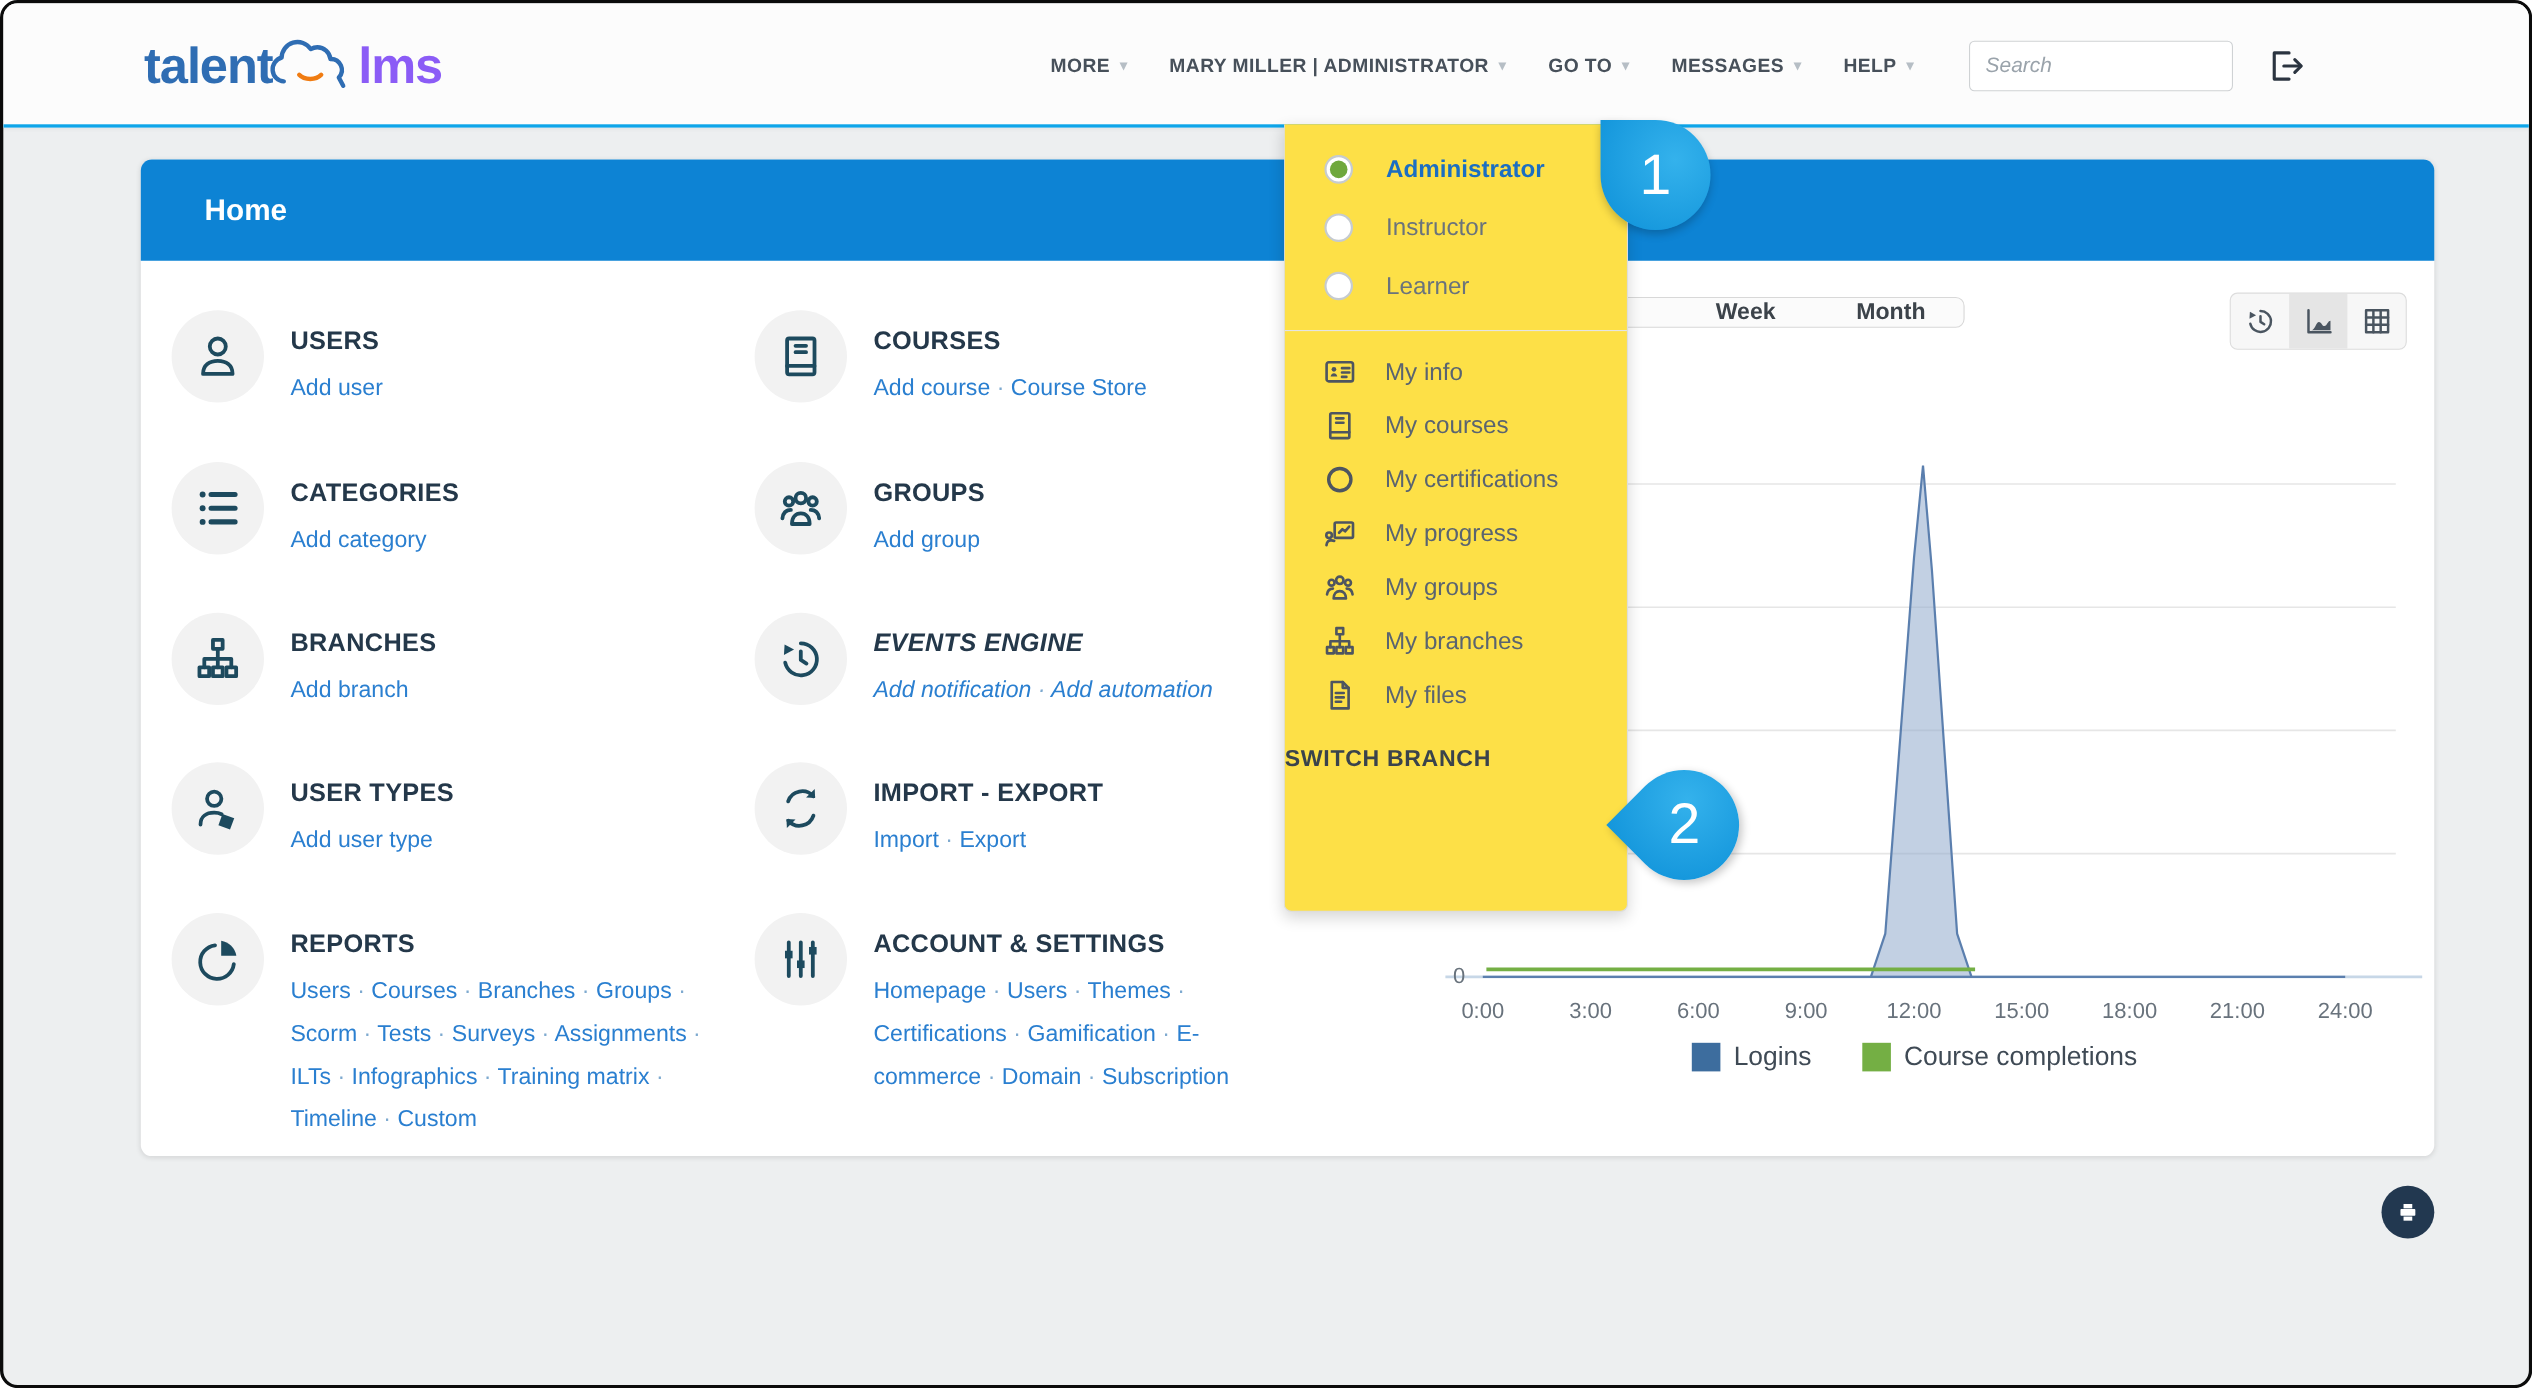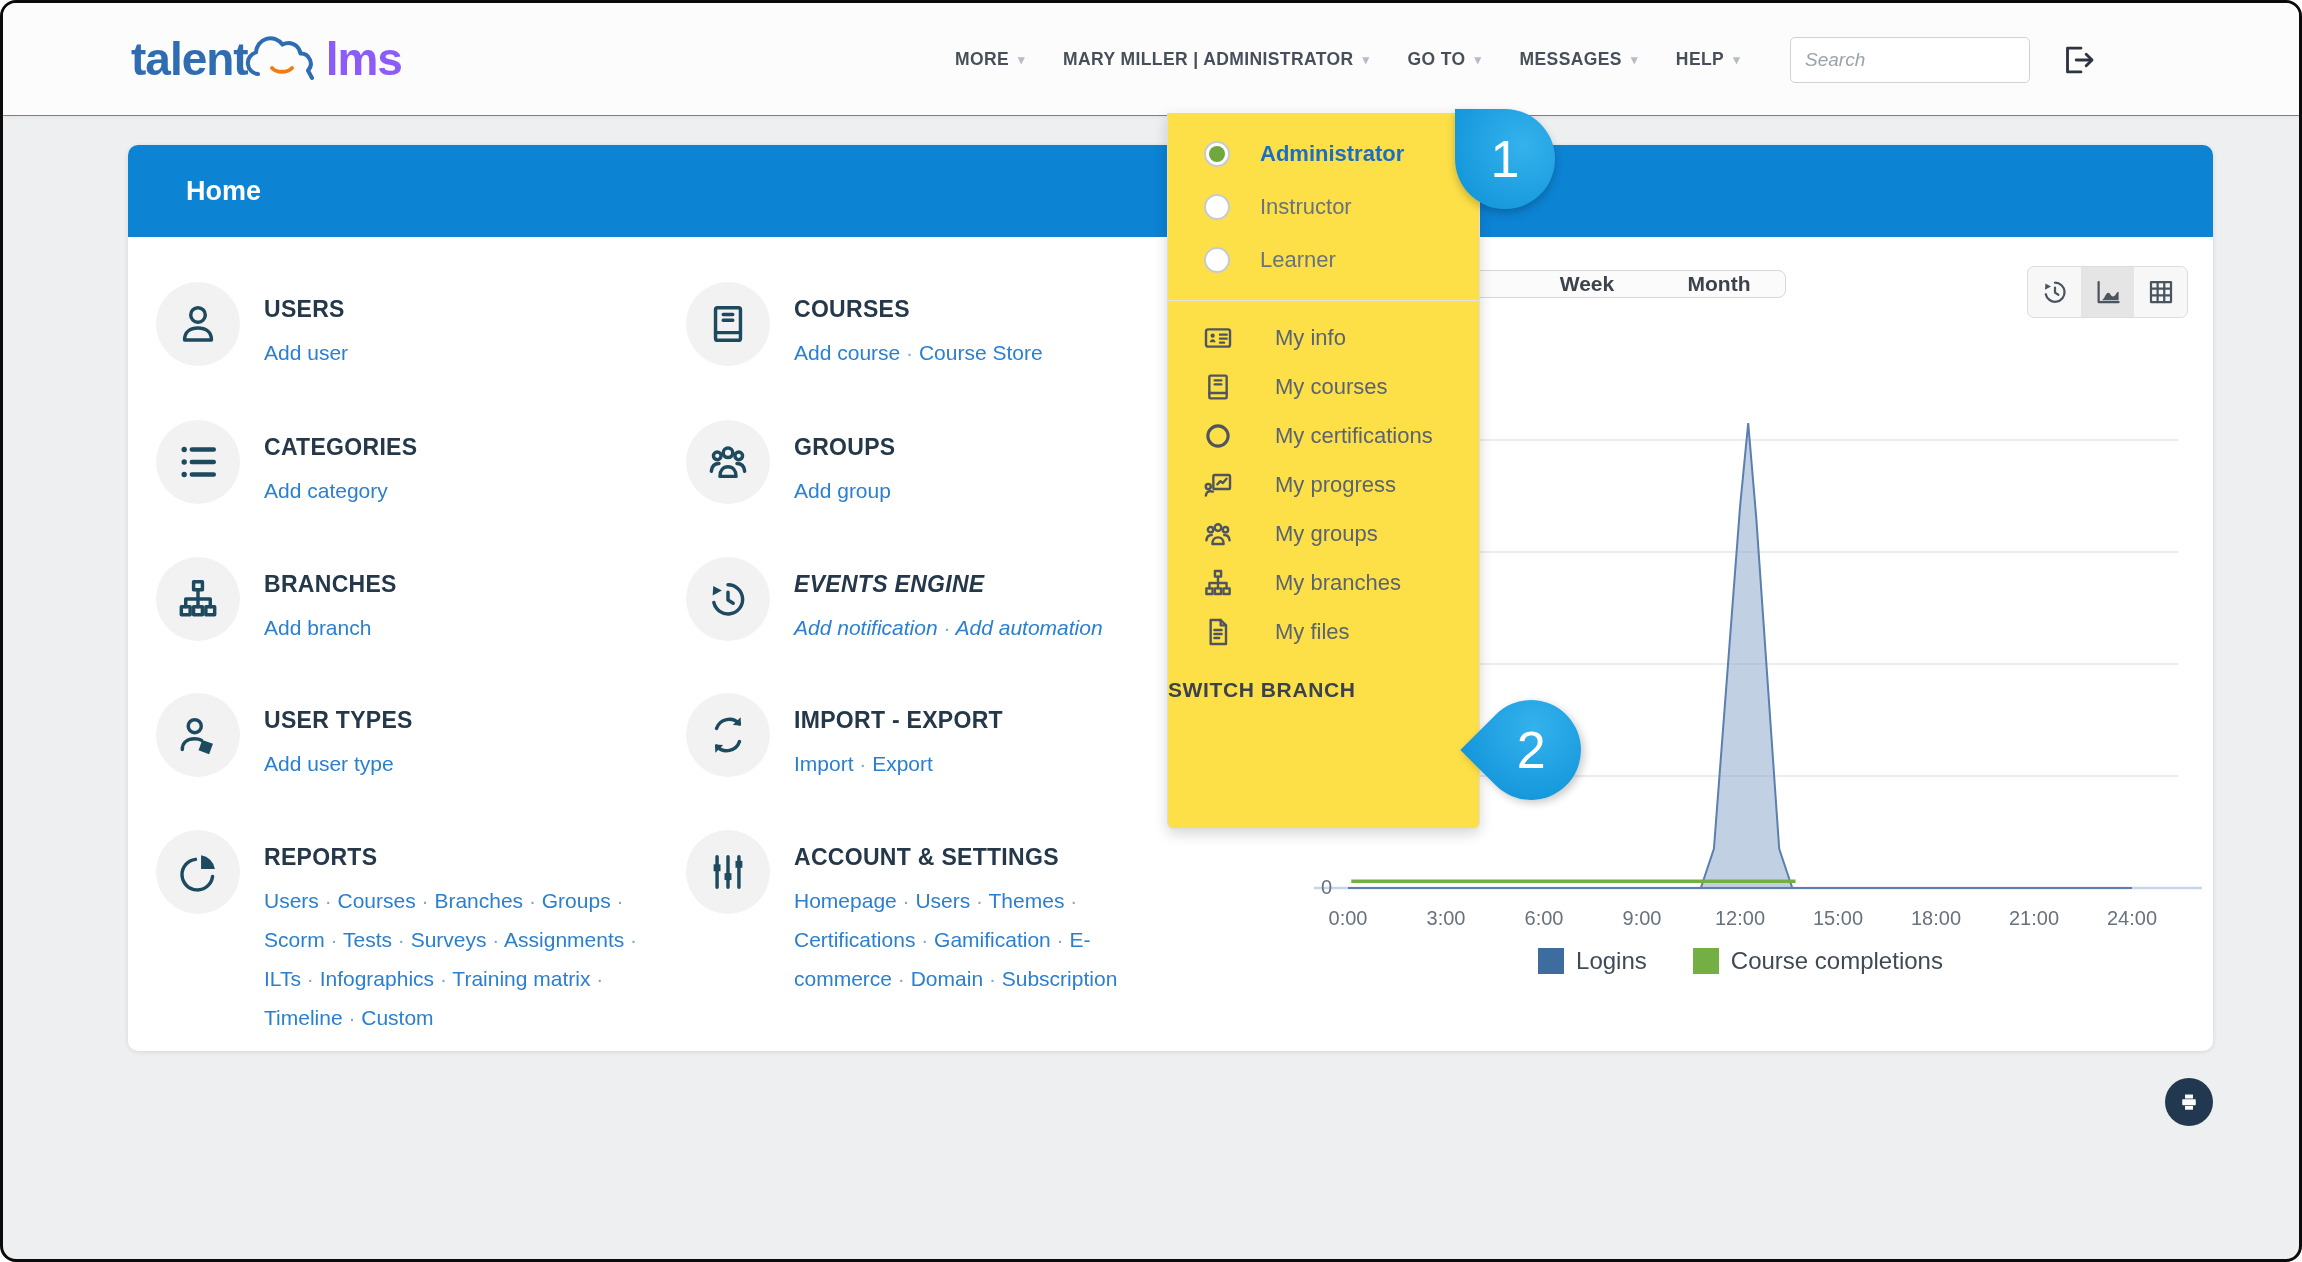--- a/index.html
+++ b/index.html
@@ -1,21 +1,21 @@
 <!DOCTYPE html>
 <html><head>
 <meta charset="utf-8">
 <style>
   * { box-sizing: border-box; margin: 0; padding: 0; }
   html,body { width:2302px; height:1262px; font-family:"Liberation Sans",sans-serif; background:#fff; }
   .frame { position:absolute; inset:0; border:3px solid #0b0b0b; border-radius:16px; background:#edeff0; overflow:hidden; }
 
   
   .navbar { position:absolute; left:0; top:0; width:100%; height:113px; background:#fcfcfc;
-            border-bottom:1px solid #0ea5e9; box-shadow:0 1px 4px rgba(0,0,0,.06); z-index:20; }
+            border-bottom:3px solid #0ea5e9; box-shadow:0 1px 4px rgba(0,0,0,.06); z-index:20; }
   .logo { position:absolute; left:128px; top:24px; height:64px; display:flex; align-items:center; cursor:pointer; }
   .logo-talent { font-size:46px; font-weight:bold; color:#2f6db3; letter-spacing:-1px; }
   .logo-lms    { font-size:46px; font-weight:bold; color:#8b5cf6; letter-spacing:-1px; }
   .logo-cloud  { width:88px; height:60px; margin:0 -4px 6px -6px; }
   .nav-menu { position:absolute; left:952px; top:0; right:88px; height:113px; display:flex; align-items:center; }
   .nav-item { display:flex; align-items:center; font-size:17.5px; font-weight:bold; letter-spacing:.4px;
               color:#47505a; margin-right:38px; cursor:pointer; white-space:nowrap; }
   .caret { font-size:13px; color:#b6bec5; margin-left:9px; }
   .search { width:240px; height:46px; border:1.5px solid #cfd2d4; border-radius:5px; background:#fff;
             font-family:"Liberation Sans",sans-serif; font-size:19px; font-style:italic; color:#4a5560;
@@ -63,21 +63,21 @@
               border:1px solid #dddddd; border-top:none; border-radius:0 0 7px 7px;
               box-shadow:0 5px 14px rgba(0,0,0,.16); z-index:40; padding-top:14px; }
   .dd-role { height:53px; display:flex; align-items:center; padding-left:36px; cursor:pointer; }
   .radio { width:26px; height:26px; border-radius:50%; border:2px solid #c6cbd0; background:#fff;
            display:flex; align-items:center; justify-content:center; flex:0 0 26px; }
   .radio .dot { width:16px; height:16px; border-radius:50%; background:#6fa83c; }
   .dd-role .lbl { margin-left:30px; font-size:22px; color:#6a737c; }
   .dd-role.selected .lbl { color:#1b6ec2; font-weight:bold; }
   .dd-divider { border-top:1px solid #e4e4e4; margin-top:14px; }
   .dd-list { padding-top:12px; }
-  .dd-item { height:49px; display:flex; align-items:center; padding-left:34px; cursor:pointer;gap:16px; }
+  .dd-item { height:49px; display:flex; align-items:center; padding-left:34px; cursor:pointer; }
   .dd-item svg { width:32px; height:32px; color:#4e5560; flex:0 0 32px; }
   .dd-item .lbl { margin-left:25px; font-size:22px; color:#5a6470; }
   .dd-switch { margin-top:22px; height:30px; font-size:21px; font-weight:bold;
                color:#3a434c; letter-spacing:.6px; }
   .dd-branches { padding-top:2px; }
 
   
   .callout { position:absolute; width:100px; height:100px; z-index:60;
              background:radial-gradient(circle at 68% 36%, #34b2ec, #0d90d8);
              border-radius:0 50% 50% 50%; box-shadow:0 4px 8px rgba(0,0,0,.22);

